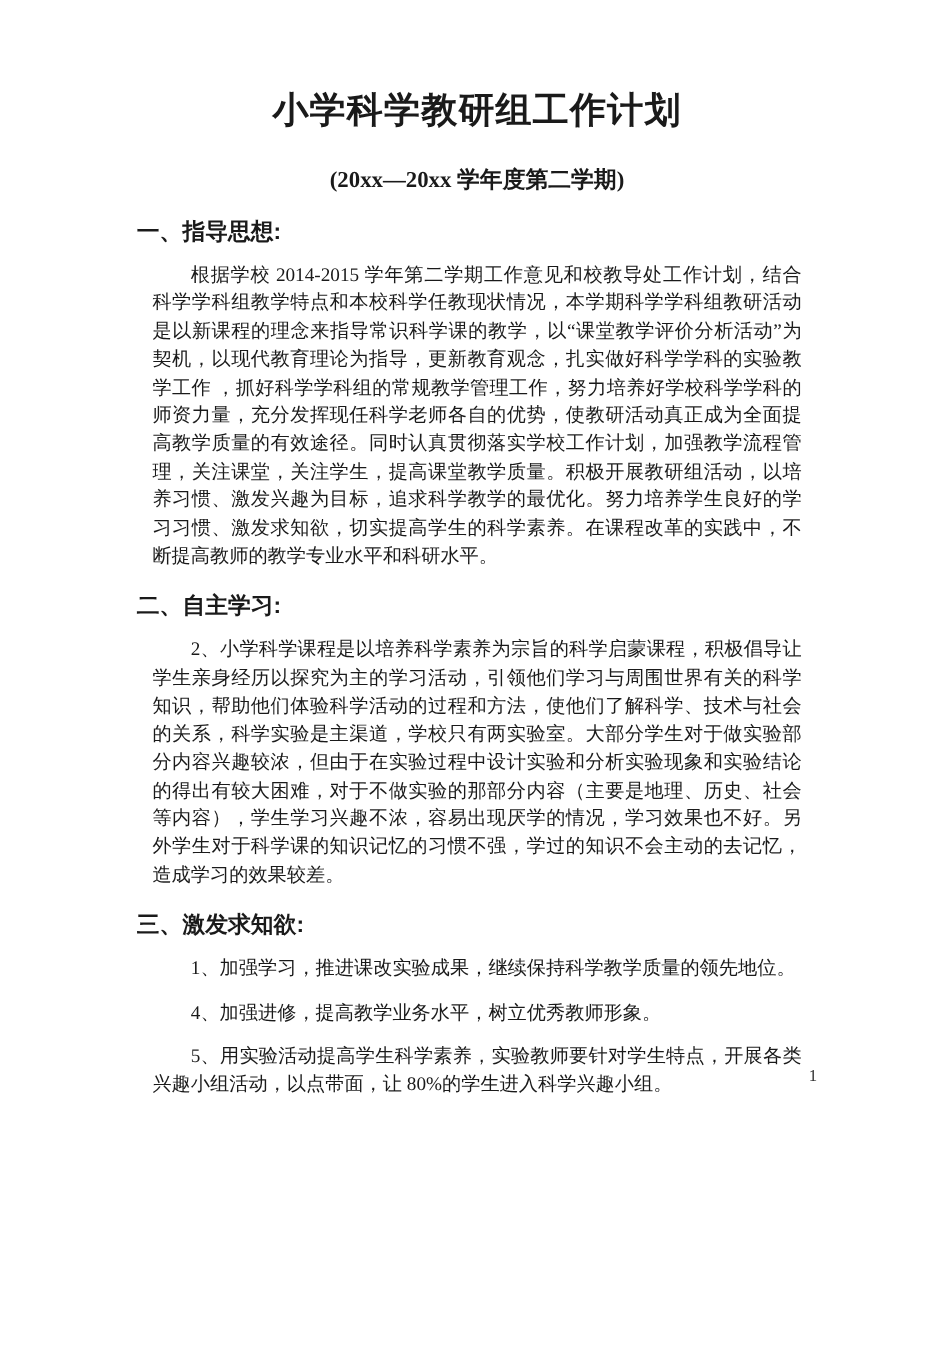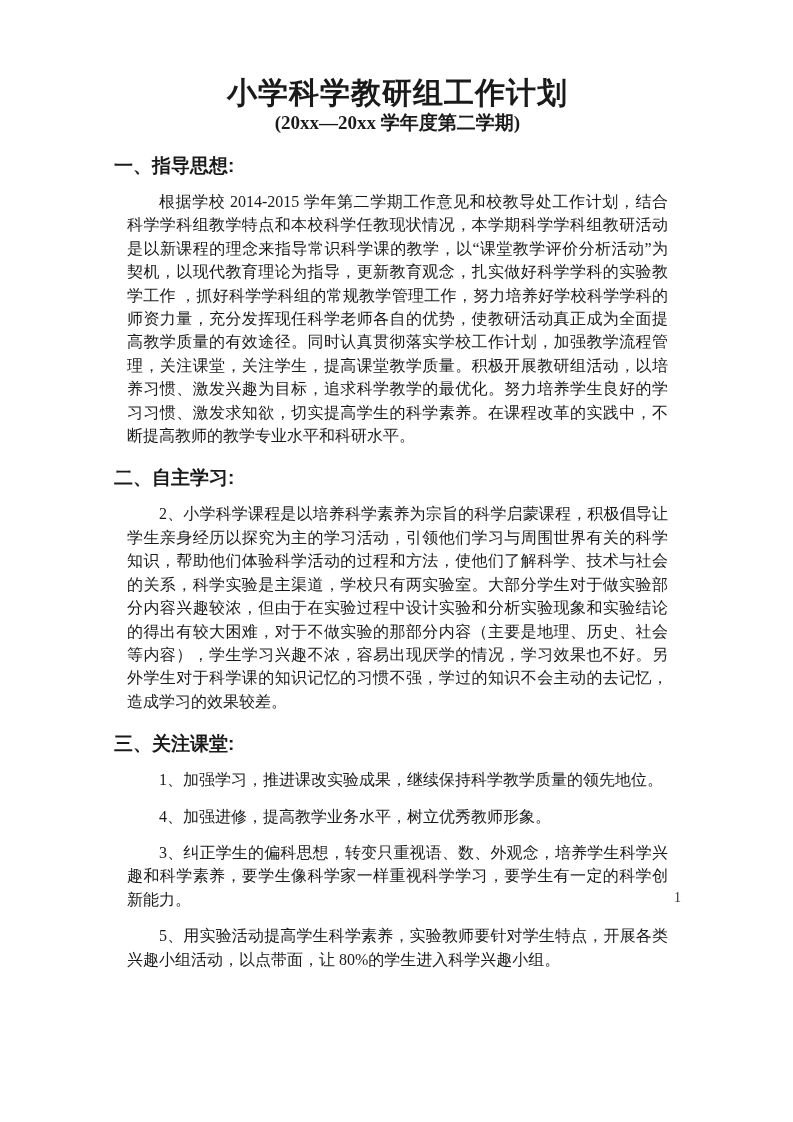--- a/index.html
+++ b/index.html
@@ -25,20 +25,21 @@
     line-height: 34px;
     text-align: center;
     letter-spacing: 1px;
     margin: 0;
   }
   .doc-subtitle {
     font-weight: 700;
     font-size: 19px;
     line-height: 25px;
     text-align: center;
+    margin-top: 28px;
   }
   .sec-heading {
     font-family: "Liberation Sans", "DejaVu Sans", sans-serif;
     font-weight: 700;
     font-size: 19px;
     line-height: 22px;
     margin: 20px 0 7px 0;
   }
   .body-para {
     font-size: 16px;
@@ -69,23 +70,22 @@
     <h2 class="sec-heading">一、指导思想:</h2>
     <p class="body-para">根据学校 2014-2015 学年第二学期工作意见和校教导处工作计划，结合科学学科组教学特点和本校科学任教现状情况，本学期科学学科组教研活动是以新课程的理念来指导常识科学课的教学，以“课堂教学评价分析活动”为契机，以现代教育理论为指导，更新教育观念，扎实做好科学学科的实验教学工作 ，抓好科学学科组的常规教学管理工作，努力培养好学校科学学科的师资力量，充分发挥现任科学老师各自的优势，使教研活动真正成为全面提高教学质量的有效途径。同时认真贯彻落实学校工作计划，加强教学流程管理，关注课堂，关注学生，提高课堂教学质量。积极开展教研组活动，以培养习惯、激发兴趣为目标，追求科学教学的最优化。努力培养学生良好的学习习惯、激发求知欲，切实提高学生的科学素养。在课程改革的实践中，不断提高教师的教学专业水平和科研水平。</p>
   </section>
 
   <section>
     <h2 class="sec-heading">二、自主学习:</h2>
     <p class="body-para">2、小学科学课程是以培养科学素养为宗旨的科学启蒙课程，积极倡导让学生亲身经历以探究为主的学习活动，引领他们学习与周围世界有关的科学知识，帮助他们体验科学活动的过程和方法，使他们了解科学、技术与社会的关系，科学实验是主渠道，学校只有两实验室。大部分学生对于做实验部分内容兴趣较浓，但由于在实验过程中设计实验和分析实验现象和实验结论的得出有较大困难，对于不做实验的那部分内容（主要是地理、历史、社会等内容），学生学习兴趣不浓，容易出现厌学的情况，学习效果也不好。另外学生对于科学课的知识记忆的习惯不强，学过的知识不会主动的去记忆，造成学习的效果较差。</p>
   </section>
 
   <section>
-    <h2 class="sec-heading">三、关注课堂:</h2>
+    <h2 class="sec-heading">三、激发求知欲:</h2>
     <p class="body-para">1、加强学习，推进课改实验成果，继续保持科学教学质量的领先地位。</p>
     <p class="body-para">4、加强进修，提高教学业务水平，树立优秀教师形象。</p>
-    <p class="body-para">3、纠正学生的偏科思想，转变只重视语、数、外观念，培养学生科学兴趣和科学素养，要学生像科学家一样重视科学学习，要学生有一定的科学创新能力。</p>
     <p class="body-para">5、用实验活动提高学生科学素养，实验教师要针对学生特点，开展各类兴趣小组活动，以点带面，让 80%的学生进入科学兴趣小组。</p>
 
   </section>
 
   <div class="page-number">1</div>
 
 </div>
 
 </body></html>

